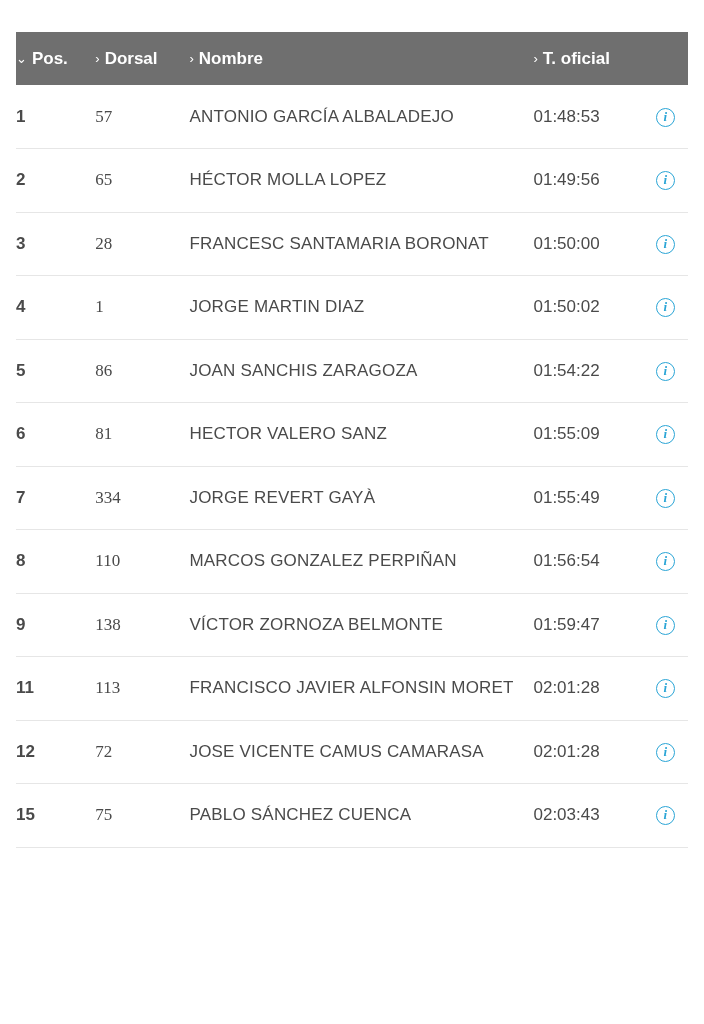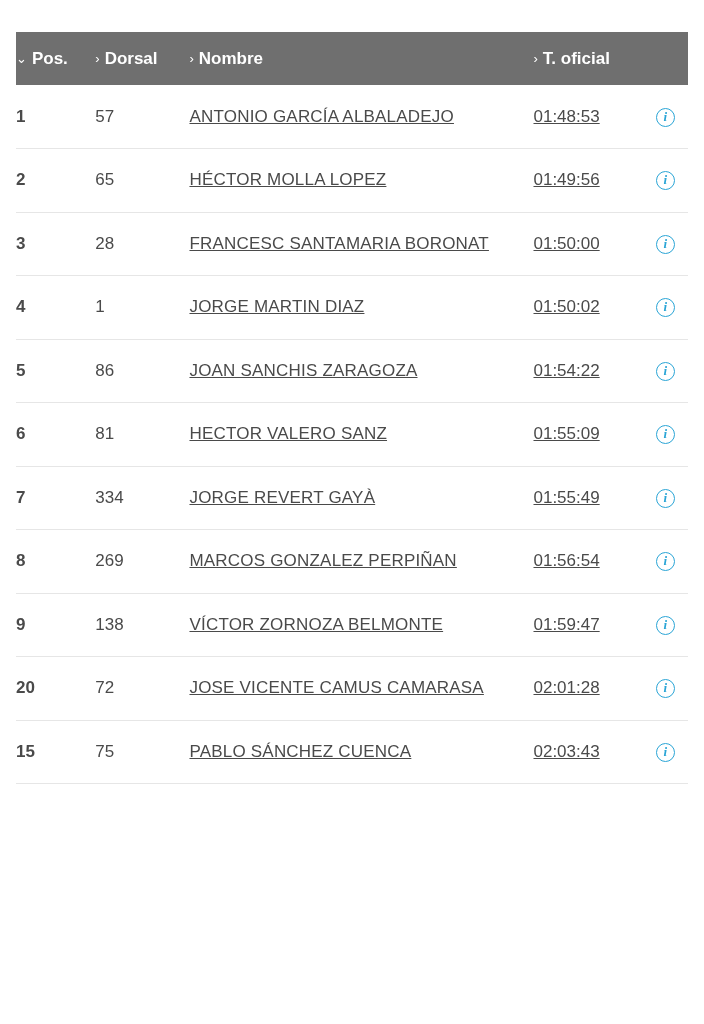--- a/index.html
+++ b/index.html
@@ -70,31 +70,30 @@
   }
   .cell-pos {
     padding-left: 14px;
     font-weight: bold;
     color: #3d3d3d;
     font-size: 17px;
   }
   .cell-dorsal {
     color: #5a5a5a;
     font-size: 17px;
+    font-family: Liberation Serif, serif;
   }
   .cell-nombre {
     color: #5a5a5a;
     font-size: 17px;
     letter-spacing: 0.2px;
-    text-decoration: underline;
   }
   .cell-time {
     color: #5a5a5a;
     font-size: 17px;
-    text-decoration: underline;
   }
   .cell-info {
     text-align: center;
   }
   .info-icon {
     display: inline-block;
     width: 19px;
     height: 19px;
     border: 1.6px solid #2aa5d6;
     border-radius: 50%;
@@ -188,34 +187,41 @@
       </tr>
       <tr class="data-row">
         <td class="cell-pos">7</td>
         <td class="cell-dorsal">334</td>
         <td class="cell-nombre">JORGE REVERT GAYÀ</td>
         <td class="cell-time">01:55:49</td>
         <td class="cell-info"><span class="info-icon">i</span></td>
       </tr>
       <tr class="data-row">
         <td class="cell-pos">8</td>
-        <td class="cell-dorsal">269</td>
+        <td class="cell-dorsal">110</td>
         <td class="cell-nombre">MARCOS GONZALEZ PERPIÑAN</td>
         <td class="cell-time">01:56:54</td>
         <td class="cell-info"><span class="info-icon">i</span></td>
       </tr>
       <tr class="data-row">
         <td class="cell-pos">9</td>
         <td class="cell-dorsal">138</td>
         <td class="cell-nombre">VÍCTOR ZORNOZA BELMONTE</td>
         <td class="cell-time">01:59:47</td>
         <td class="cell-info"><span class="info-icon">i</span></td>
       </tr>
       <tr class="data-row">
-        <td class="cell-pos">20</td>
+        <td class="cell-pos">11</td>
+        <td class="cell-dorsal">113</td>
+        <td class="cell-nombre">FRANCISCO JAVIER ALFONSIN MORET</td>
+        <td class="cell-time">02:01:28</td>
+        <td class="cell-info"><span class="info-icon">i</span></td>
+      </tr>
+      <tr class="data-row">
+        <td class="cell-pos">12</td>
         <td class="cell-dorsal">72</td>
         <td class="cell-nombre">JOSE VICENTE CAMUS CAMARASA</td>
         <td class="cell-time">02:01:28</td>
         <td class="cell-info"><span class="info-icon">i</span></td>
       </tr>
       <tr class="data-row">
         <td class="cell-pos">15</td>
         <td class="cell-dorsal">75</td>
         <td class="cell-nombre">PABLO SÁNCHEZ CUENCA</td>
         <td class="cell-time">02:03:43</td>

